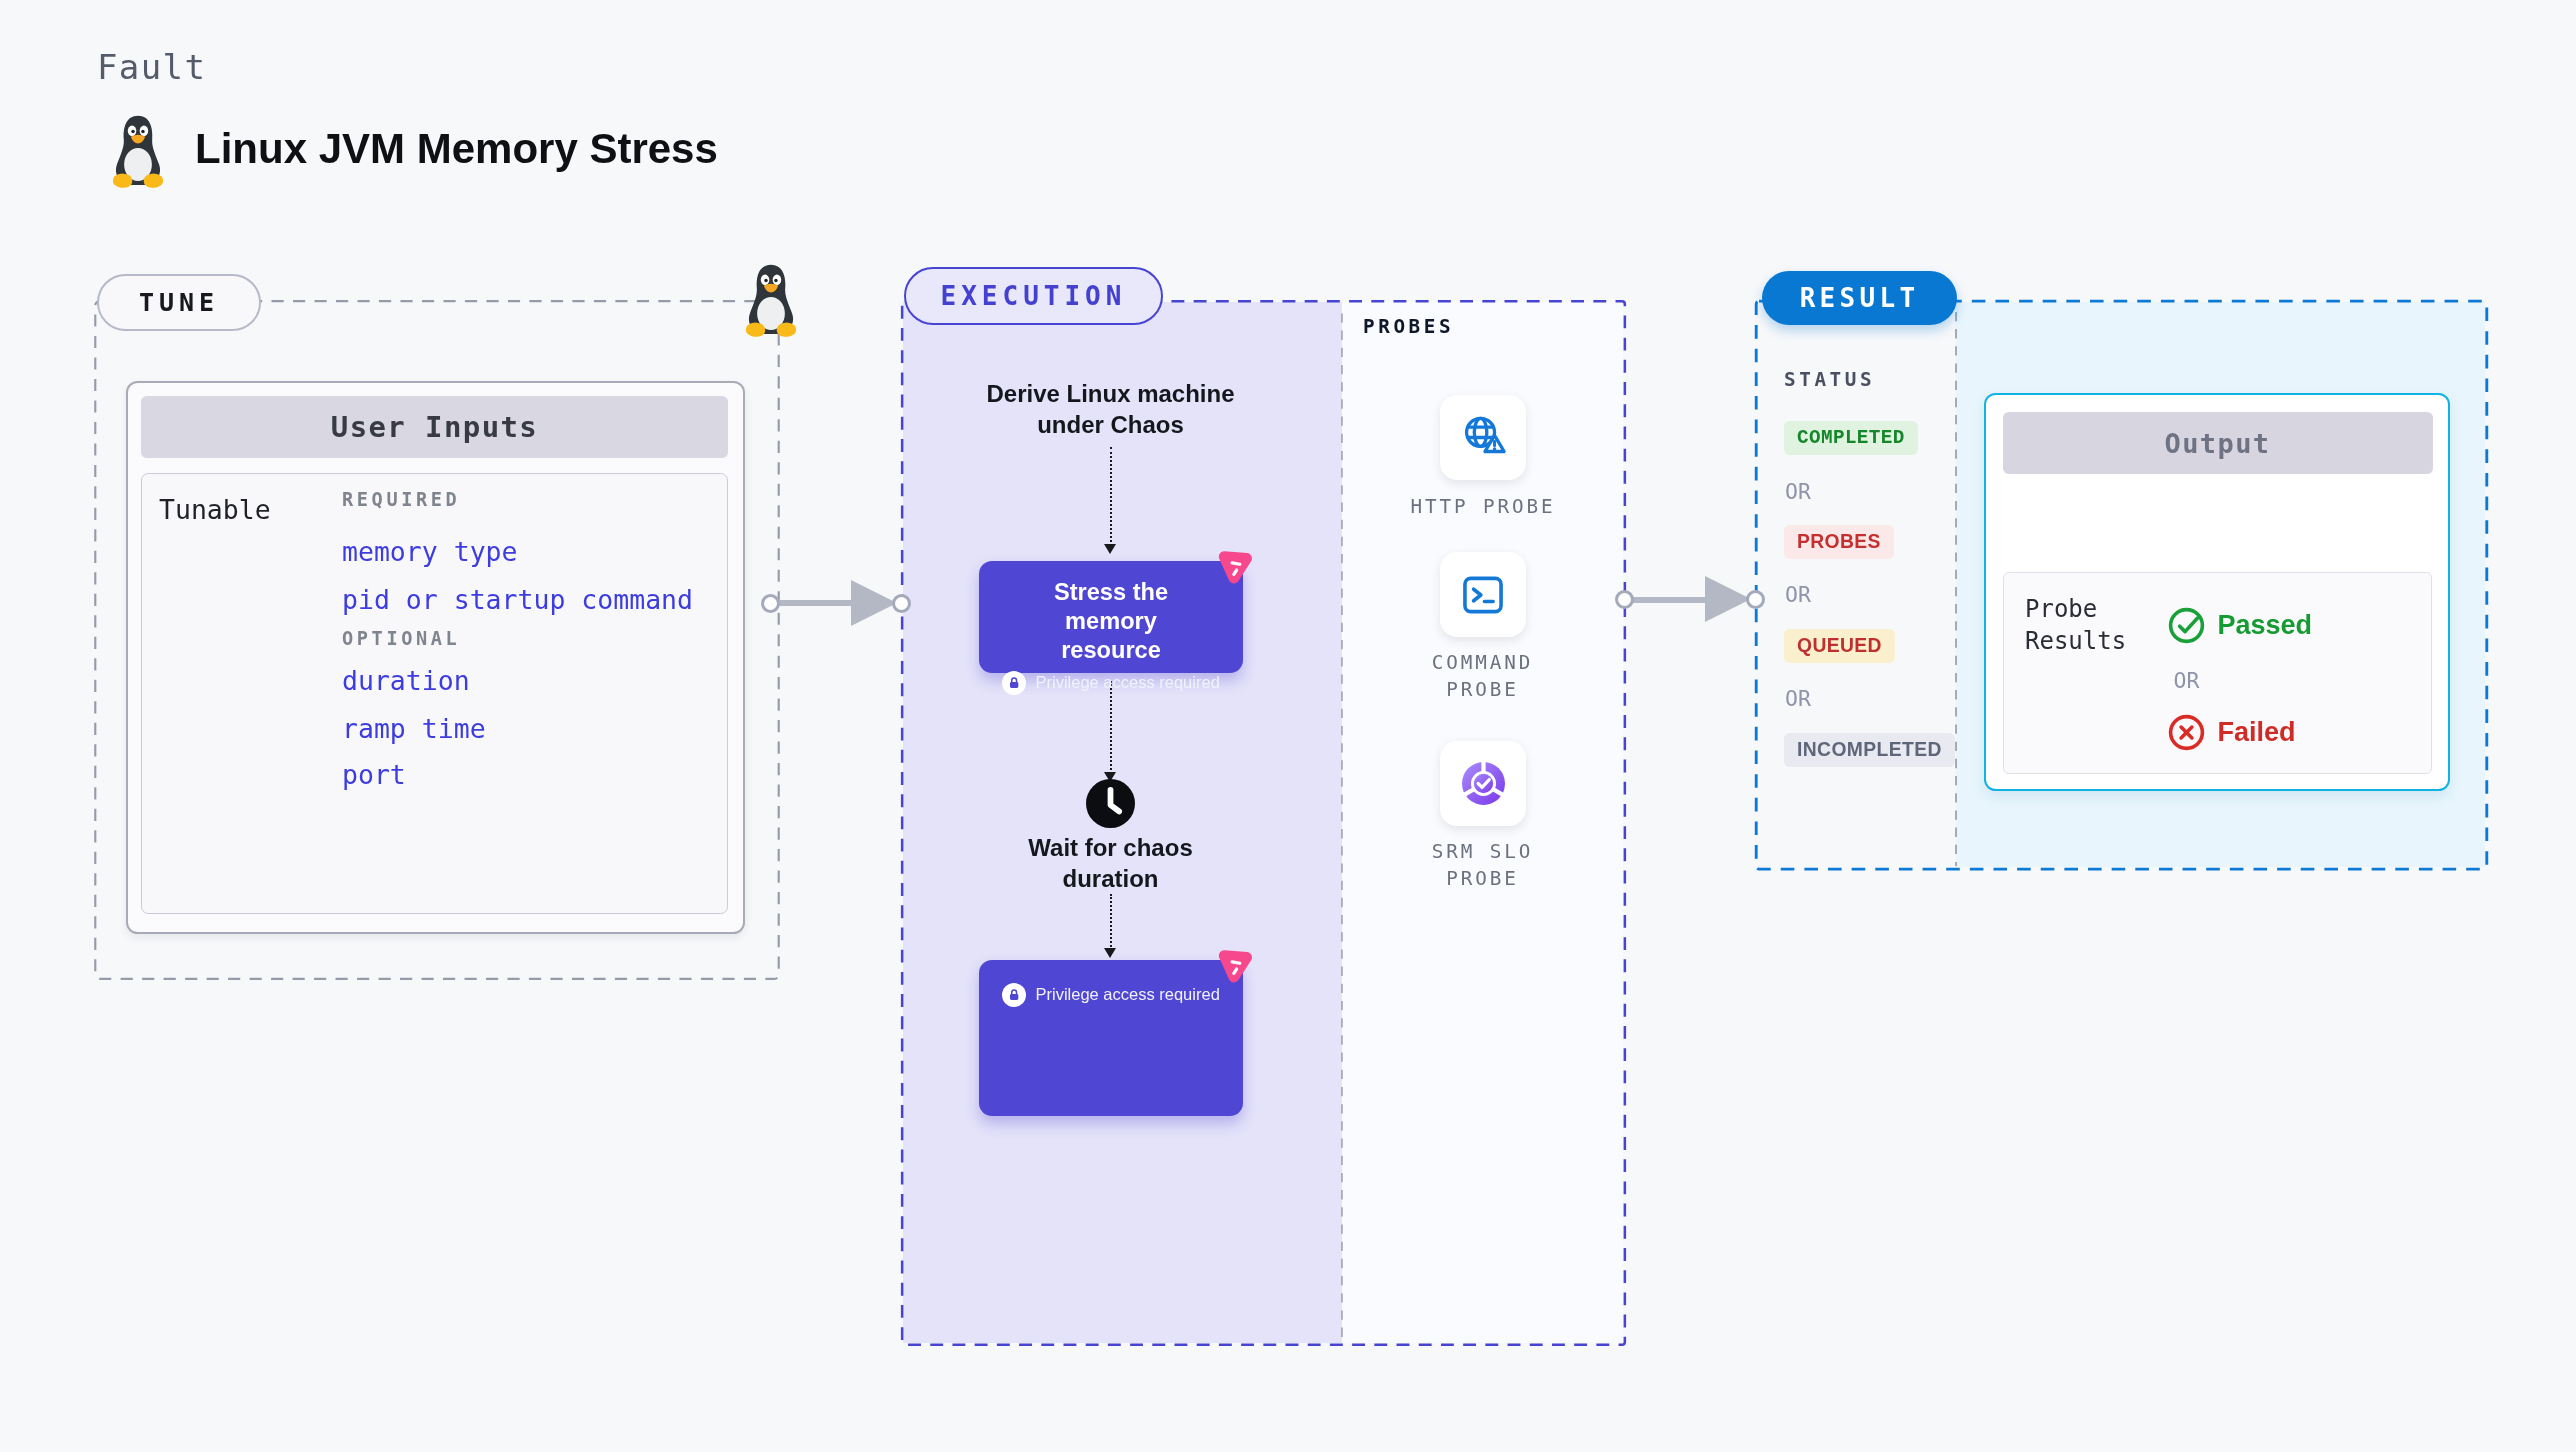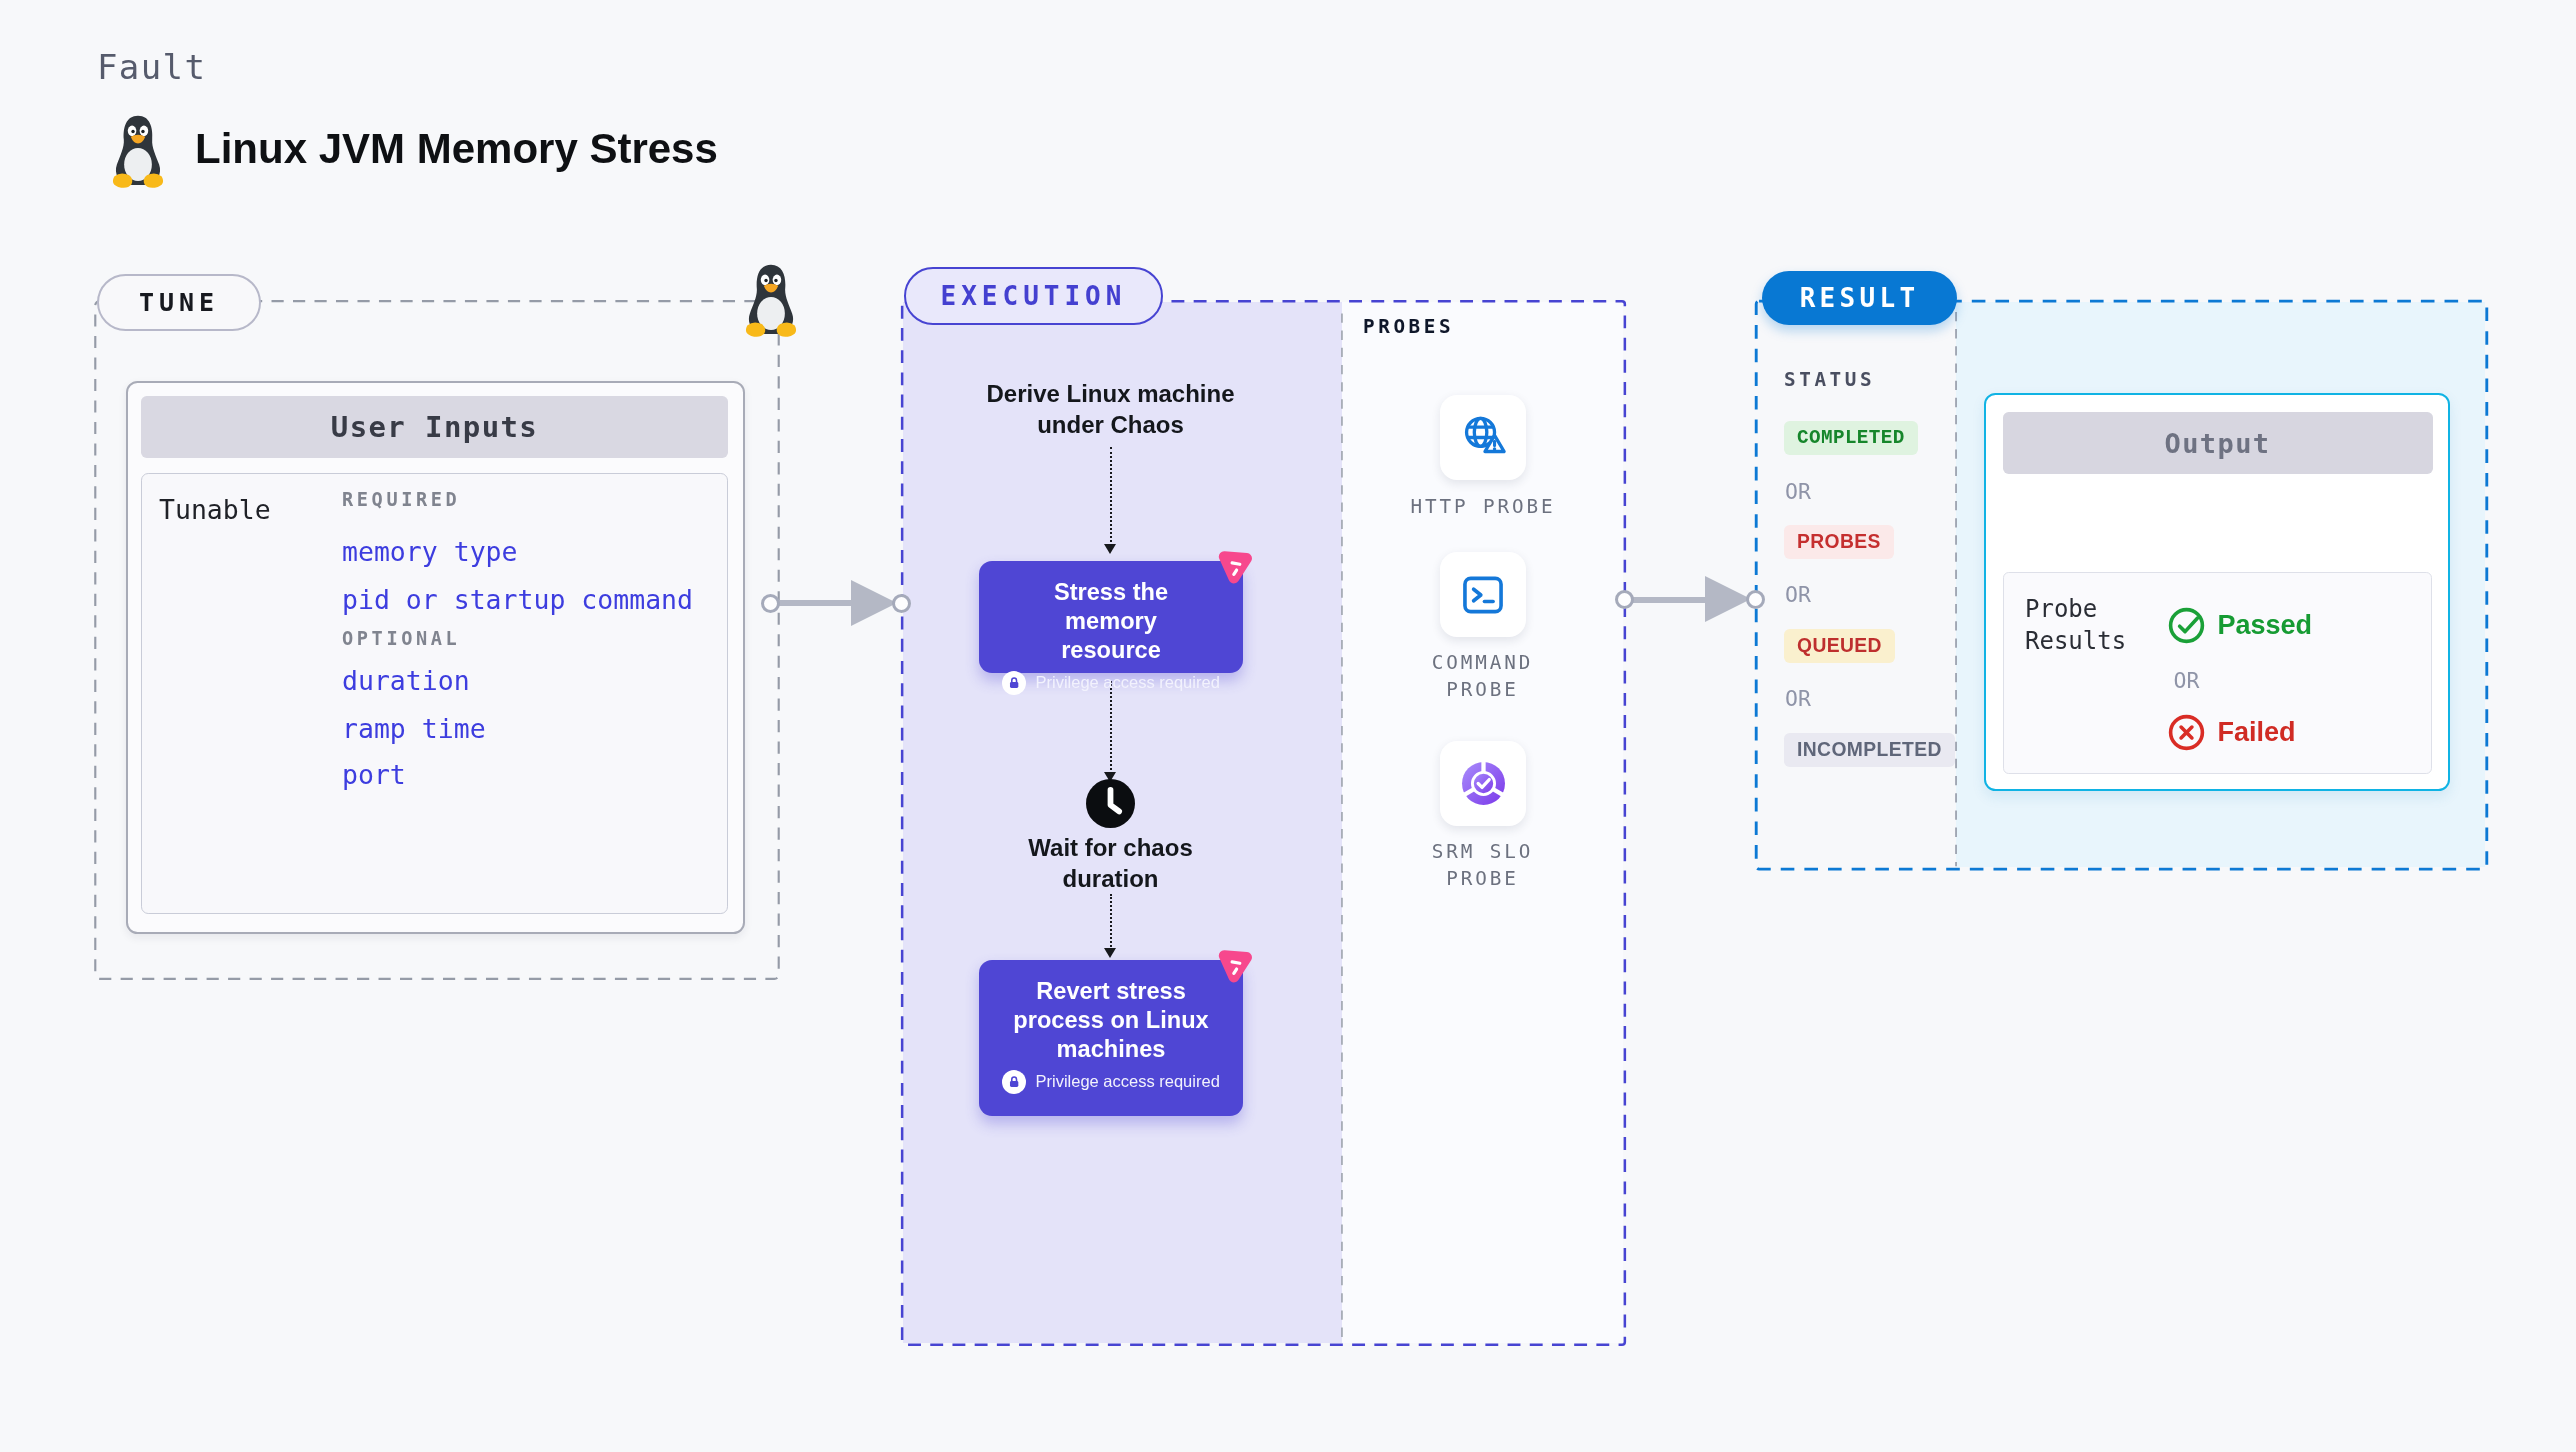--- a/index.html
+++ b/index.html
@@ -233,21 +233,20 @@
 <svg class="abs" style="left:1086px;top:779px;z-index:22" width="49" height="49" viewBox="0 0 68 68">
   <circle cx="34" cy="34" r="34" fill="#0B0D10"></circle>
   <path d="M34 15 V36 L46 45" stroke="#fff" stroke-width="8" fill="none" stroke-linecap="round" stroke-linejoin="round"></path>
 </svg>
 <div class="flow-text" style="left:1010px;top:832px;width:201px;">Wait for chaos duration</div>
 
 <div class="dotted-line" style="left:1110px;top:894px;height:56px;"></div>
 <div class="dotted-head" style="left:1104px;top:948px;"></div>
 
 <div class="chaos-box" style="left:979px;top:960px;width:264px;height:156px;padding-top:17px;box-sizing:border-box;">
-  <div class="bx-title" style="width:215px;">Revert stress process on Linux machines</div>
   <div class="lock-row" style="margin-top:5.7px;">
     <div class="lock-circle" style="width:24px;height:24px;">
       <svg width="14.3" height="14.3" viewBox="0 0 24 24">
         <rect x="5" y="10" width="14" height="10" rx="2.5" fill="#4F46D4"></rect>
         <path d="M8 10.5 V7.5 a4 4 0 0 1 8 0 V10.5" fill="none" stroke="#4F46D4" stroke-width="2.6"></path>
       </svg>
     </div>
     <span class="lk-txt">Privilege access required</span>
   </div>
 </div>

